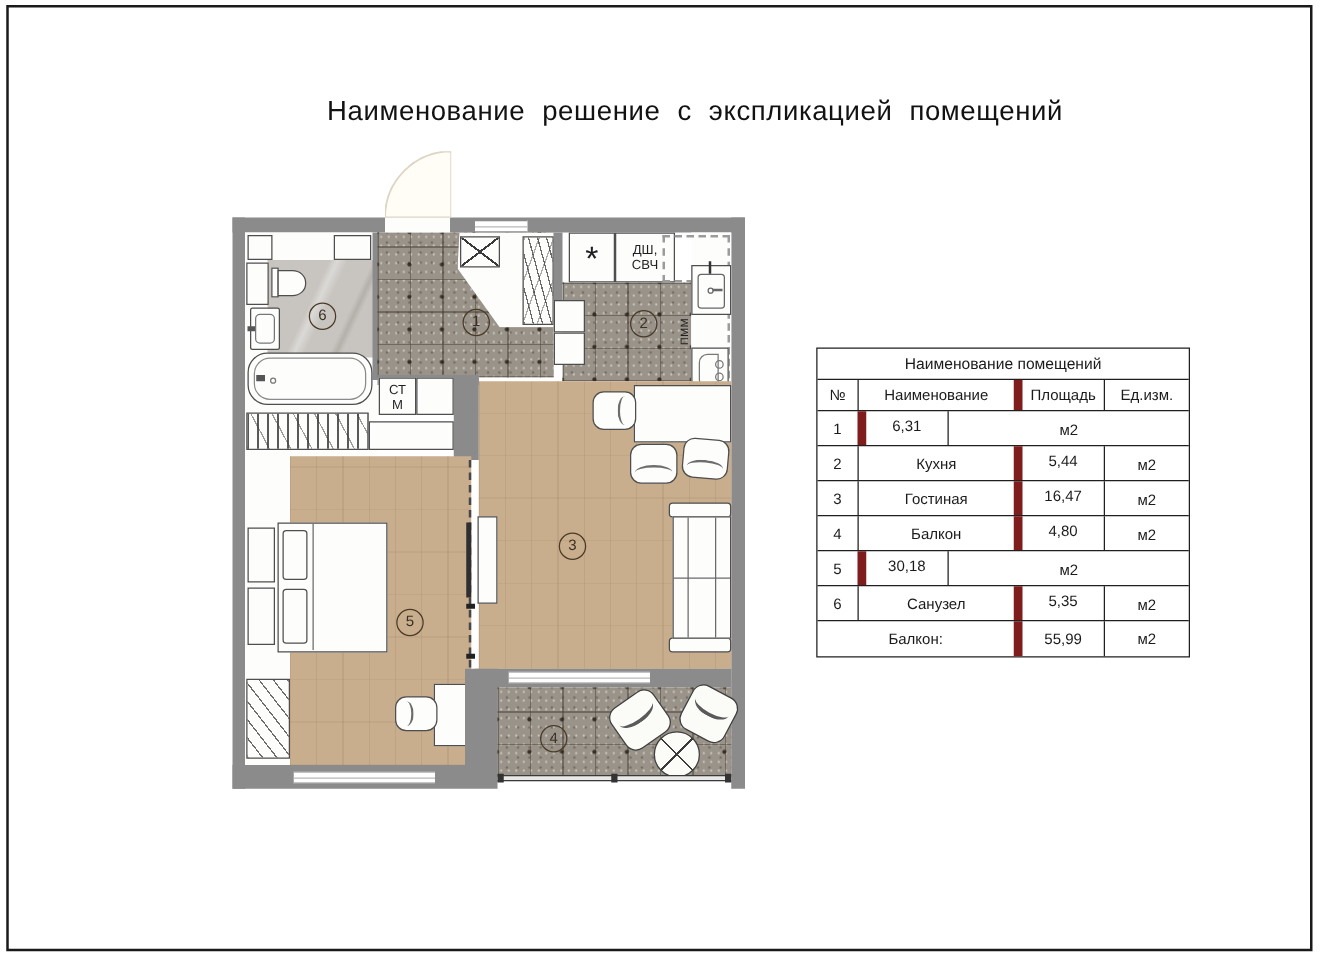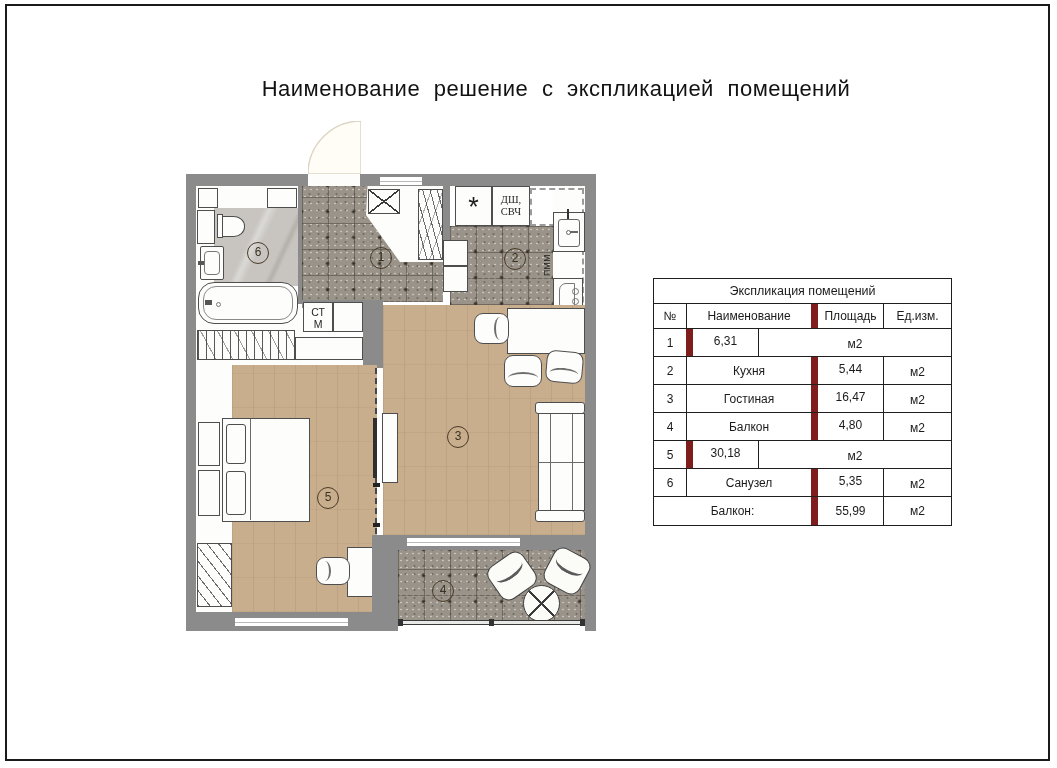--- a/index.html
+++ b/index.html
@@ -112,21 +112,21 @@
     <div class="win" style="left:194px;top:2px;width:42px;height:10px;">
         <div class="mid"></div>
       </div>
 
     <div class="wall" style="left:257px;top:12px;width:7px;height:54px;"></div>
     <div class="tile" style="left:264px;top:52px;width:103px;height:79px;"></div>
     <div class="whitebg" style="left:367px;top:12px;width:32px;height:126px;"></div>
     <div class="fur" style="left:269px;top:12px;width:37px;height:40px;">
       <div class="lbl" style="left:0;right:0;top:2px;font-size:27px;line-height:36px;">*</div>
     </div>
-    <div class="fur" style="left:306px;top:12px;width:38px;height:40px;font-family:Liberation Serif, serif;">
+    <div class="fur" style="left:306px;top:12px;width:48px;height:40px;">
       <div class="lbl" style="left:0;right:0;top:7px;">
         <div>ДШ,</div>
         <div>СВЧ</div>
       </div>
     </div>
     <div class="dashed" style="left:344px;top:14px;width:54px;height:38px;"></div>
     <div class="dashed" style="left:389px;top:56px;width:9px;height:82px;border-left:none;"></div>
     <div class="fur" style="left:367px;top:38px;width:32px;height:40px;">
       <div style="position:absolute;left:4px;top:6px;width:20px;height:26px;border:1px solid #666;border-radius:3px;"></div>
       <div style="position:absolute;left:12px;top:17px;width:3px;height:3px;border-radius:50%;border:1px solid #666;"></div>
@@ -223,21 +223,21 @@
     <div class="room-num" style="left:184px;top:73px;">1</div>
     <div class="room-num" style="left:318px;top:74px;">2</div>
     <div class="room-num" style="left:261px;top:252px;">3</div>
     <div class="room-num" style="left:246px;top:406px;">4</div>
     <div class="room-num" style="left:131px;top:313px;">5</div>
     <div class="room-num" style="left:61px;top:68px;">6</div>
   </div>
 
   <div class="xtable">
     <div class="trow h-title">
-      <div class="tc" style="width:100%;">Экспликация помещений</div>
+      <div class="tc" style="width:100%;">Наименование помещений</div>
     </div>
     <div class="trow h-row">
       <div class="tc c-num">№</div>
       <div class="tc c-name">Наименование</div>
       <div class="tc c-area">Площадь</div>
       <div class="tc c-unit">Ед.изм.</div>
     </div>
     <div class="trow d-row">
       <div class="tc c-num">1</div>
       <div class="tc c-area val">6,31</div>

